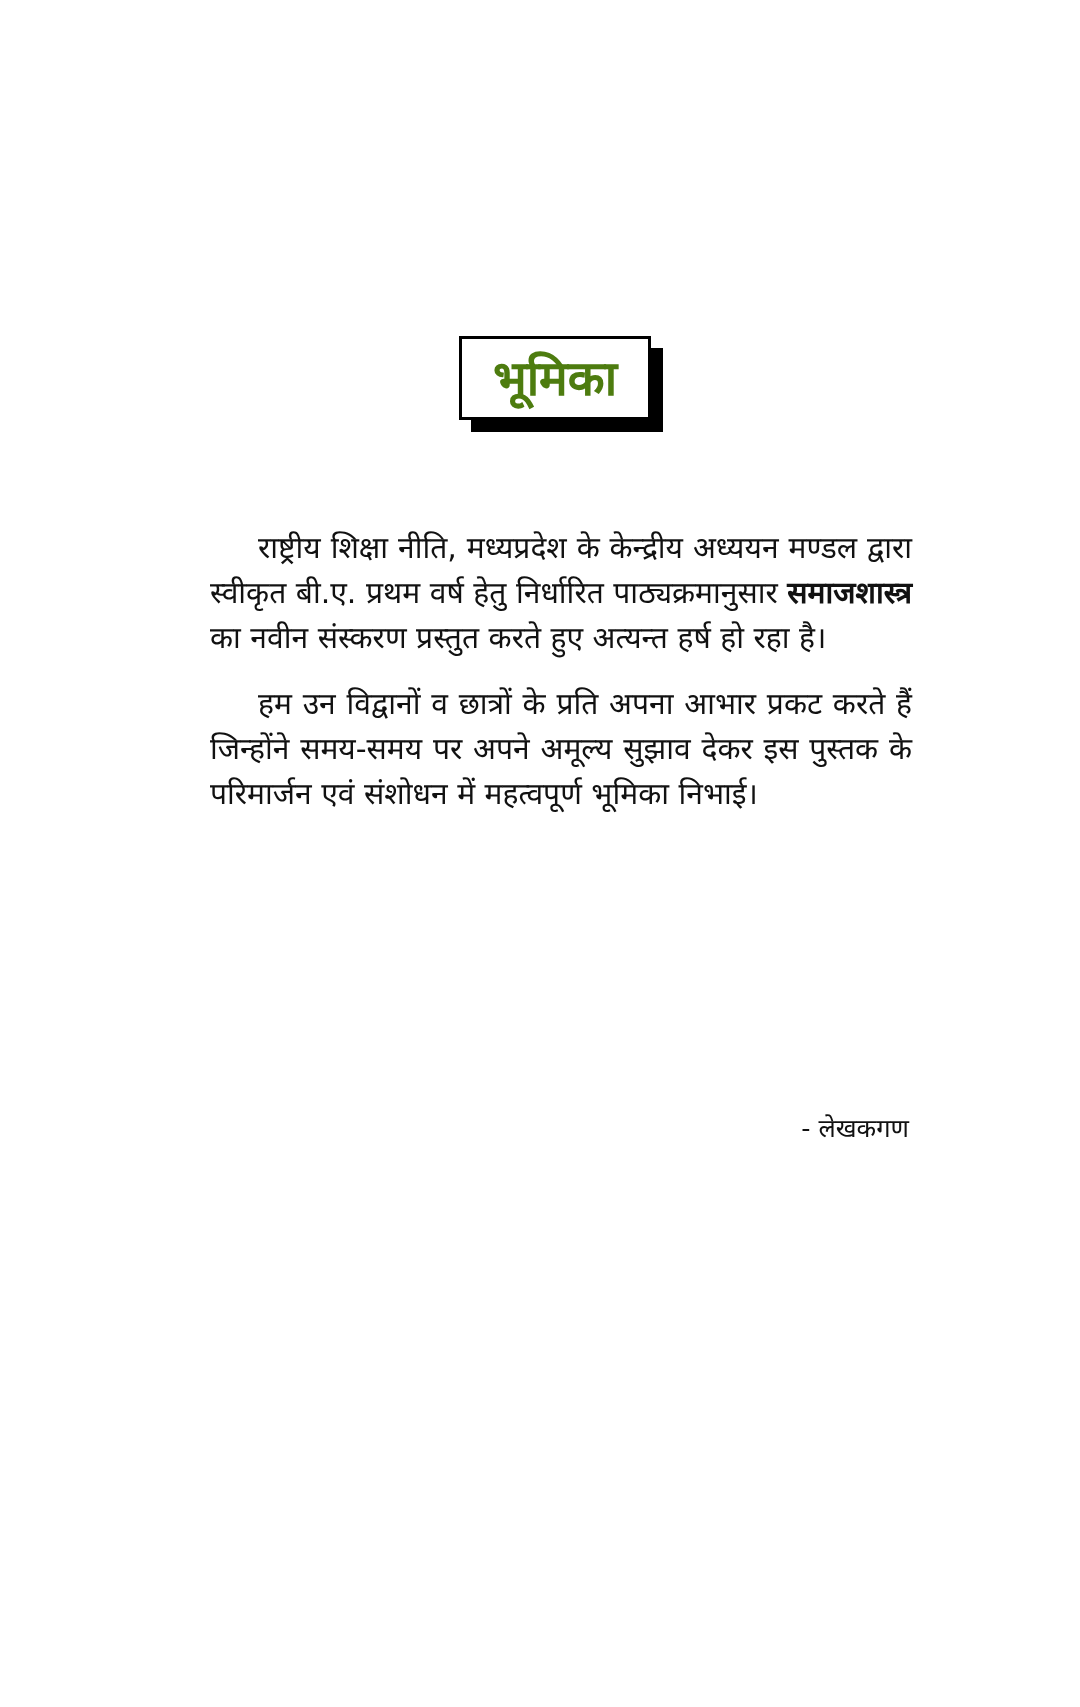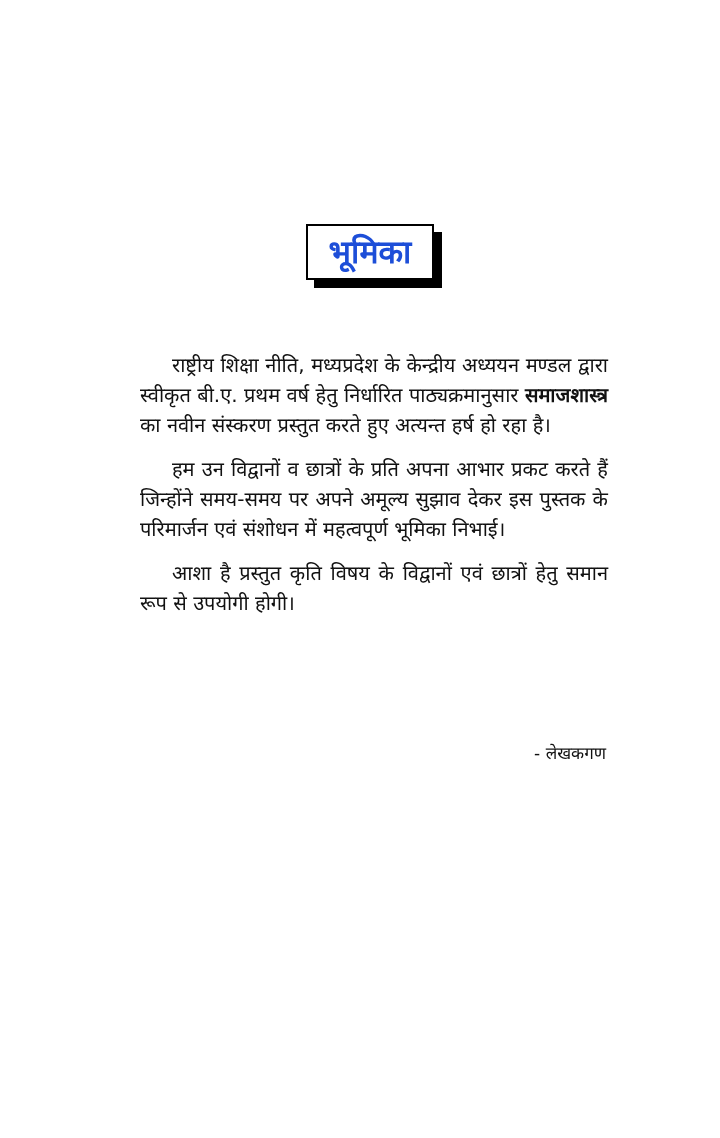--- a/index.html
+++ b/index.html
@@ -40,21 +40,21 @@
       background: #ffffff;
       display: flex;
       align-items: center;
       justify-content: center;
     }
     .title-text {
       font-family: "DejaVu Sans", sans-serif;
       font-weight: bold;
       font-size: 32px;
       line-height: 1;
-      color: #1d4ed8;
+      color: #4d7c0f;
       letter-spacing: 0px;
     }
     .content {
       position: absolute;
       left: 140px;
       top: 350px;
       width: 468px;
     }
     .para {
       margin: 0 0 14px 0;
@@ -83,16 +83,15 @@
 <div class="title-wrap">
   <div class="title-shadow"></div>
   <div class="title-box">
     <span class="title-text">भूमिका</span>
   </div>
 </div>
 
 <div class="content">
   <p class="para"><span>राष्ट्रीय शिक्षा नीति, मध्यप्रदेश के केन्द्रीय अध्ययन मण्डल द्वारा स्वीकृत बी.ए. प्रथम वर्ष हेतु निर्धारित पाठ्यक्रमानुसार </span><span class="bold">समाजशास्त्र</span><span> का नवीन संस्करण प्रस्तुत करते हुए अत्यन्त हर्ष हो रहा है।</span></p>
   <p class="para">हम उन विद्वानों व छात्रों के प्रति अपना आभार प्रकट करते हैं जिन्होंने समय-समय पर अपने अमूल्य सुझाव देकर इस पुस्तक के परिमार्जन एवं संशोधन में महत्वपूर्ण भूमिका निभाई।</p>
-  <p class="para">आशा है प्रस्तुत कृति विषय के विद्वानों एवं छात्रों हेतु समान रूप से उपयोगी होगी।</p>
 </div>
 
 <div class="signature">-  लेखकगण</div>
 
 </body></html>

